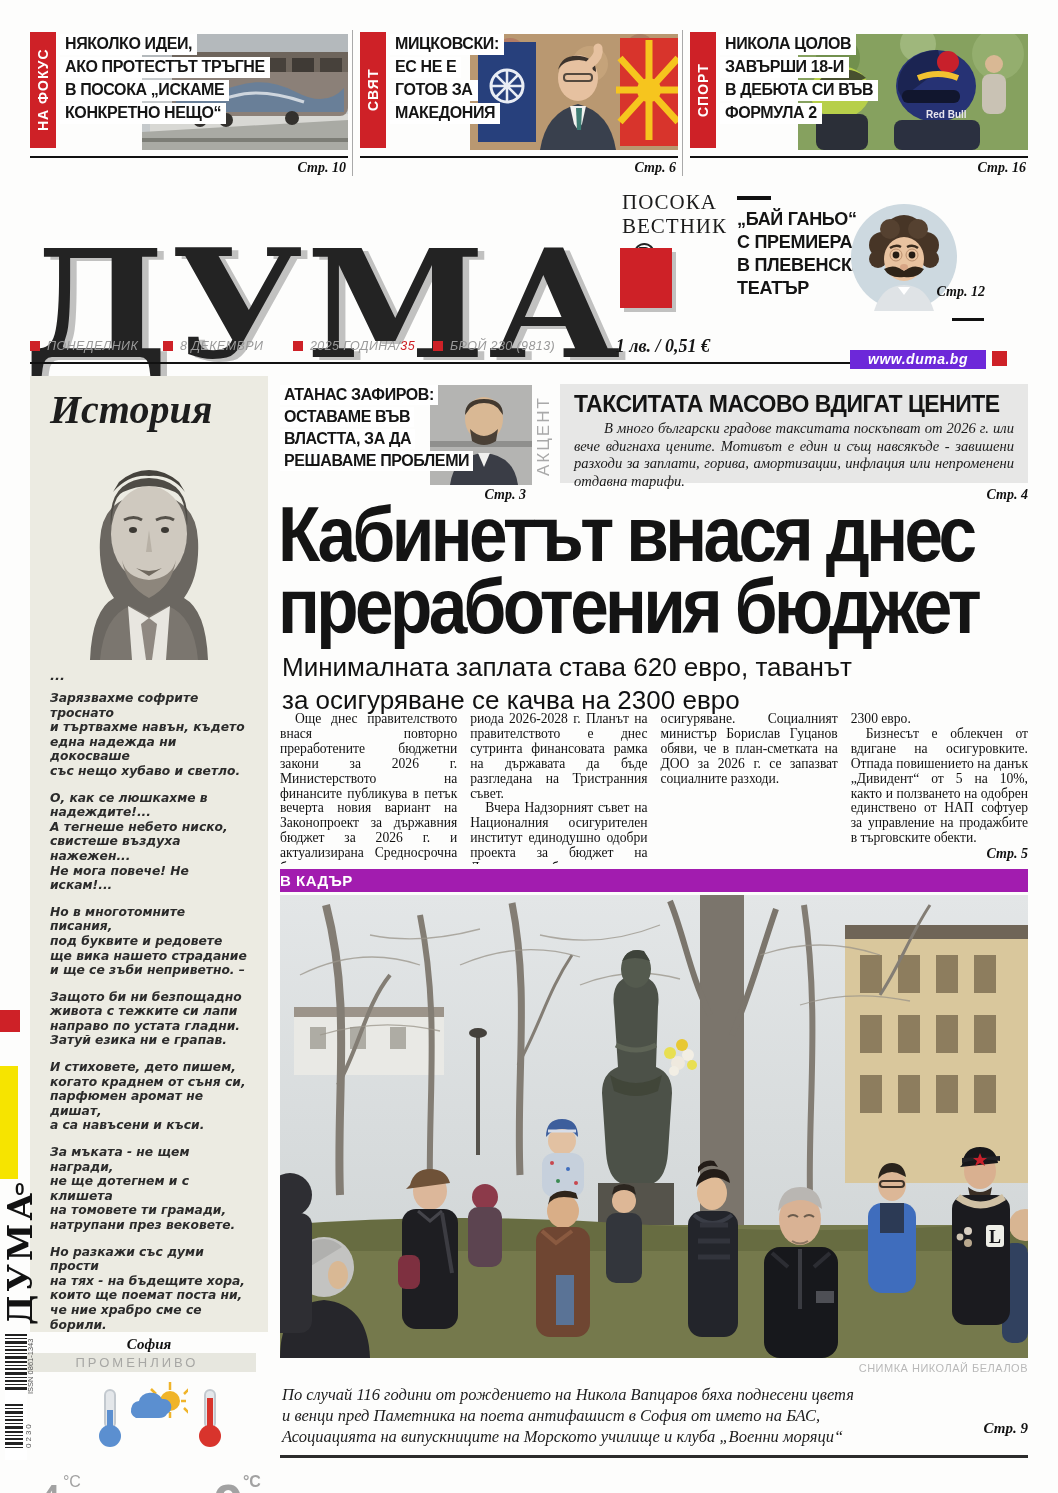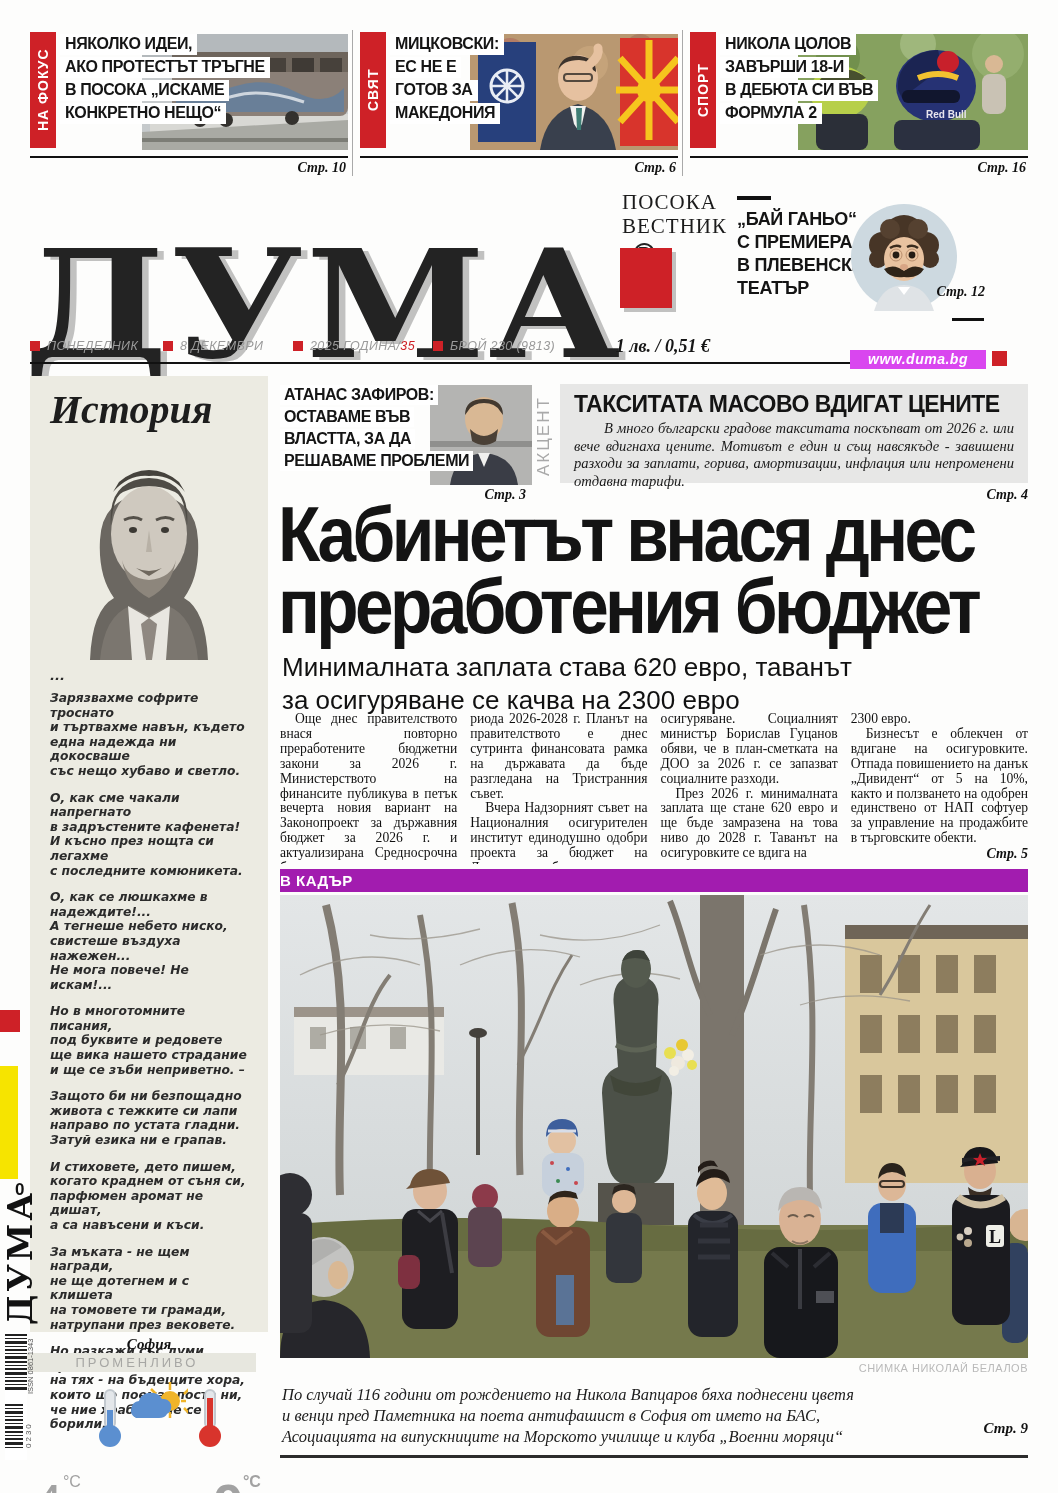--- a/index.html
+++ b/index.html
@@ -30,21 +30,21 @@
   .logo-dot{position:absolute;left:620px;top:248px;width:52px;height:60px;background:#ce2127;
         box-shadow:4px 4px 0 rgba(120,120,120,.45);}
   .tagline{position:absolute;left:622px;top:190px;font:400 21px/24px "Liberation Serif",serif;
         letter-spacing:1px;color:#1b1b1b;}
   .th-dash{position:absolute;left:737px;top:196px;width:34px;height:4px;background:#111;}
   .th-lines{position:absolute;left:737px;top:208px;}
   .th-lines div{font:700 18px/23px "Liberation Sans",sans-serif;letter-spacing:-0.3px;color:#141414;}
   .th-ref{position:absolute;left:900px;top:284px;width:85px;text-align:right;
         font:700 italic 14px "Liberation Serif",serif;}
   .th-dash2{position:absolute;left:952px;top:318px;width:32px;height:3px;background:#111;}
-  .site-box{position:absolute;left:850px;top:350px;width:136px;height:19px;background:#d946ef;
+  .site-box{position:absolute;left:850px;top:350px;width:136px;height:19px;background:#6d28d9;
         color:#fff;font:700 italic 14px/19px "Liberation Sans",sans-serif;text-align:center;letter-spacing:.5px;}
   .site-sq{position:absolute;left:992px;top:351px;width:15px;height:15px;background:#ce2127;}
   .dateline{position:absolute;left:30px;top:339px;width:580px;font:400 12.5px "Liberation Sans",sans-serif;
         color:#9a9a9a;letter-spacing:.4px;}
   .dl-item{position:absolute;white-space:nowrap;font-style:italic;}
   .rsq{display:inline-block;width:10px;height:10px;background:#ce2127;margin-right:7px;vertical-align:-1px;}
   .dl-red{color:#ce2127;}
   .price{position:absolute;left:580px;top:336px;width:130px;text-align:right;
         font:700 italic 18px "Liberation Serif",serif;color:#161616;}
   .m-rule{position:absolute;left:30px;top:362px;width:822px;border-top:2.5px solid #111;}
@@ -306,26 +306,20 @@
           <path d="M86,126 q13,6 26,0 l-13,8z" fill="#6e675d"></path>
         </g>
       </svg>
       <div class="ellipsis">...</div>
       <div class="poem">
           <div class="stanza">
             <div>Зарязвахме софрите троснато</div>
             <div>и търтвахме навън, където</div>
             <div>една надежда ни докосваше</div>
             <div>със нещо хубаво и светло.</div>
-          </div>
-          <div class="stanza">
-            <div>О, как сме чакали напрегнато</div>
-            <div>в задръстените кафенета!</div>
-            <div>И късно през нощта си легахме</div>
-            <div>с последните комюникета.</div>
           </div>
           <div class="stanza">
             <div>О, как се люшкахме в надеждите!...</div>
             <div>А тегнеше небето ниско,</div>
             <div>свистеше въздуха нажежен...</div>
             <div>Не мога повече! Не искам!...</div>
           </div>
           <div class="stanza">
             <div>Но в многотомните писания,</div>
             <div>под буквите и редовете</div>
@@ -422,21 +416,20 @@
   <div class="lead-body">
       <div class="body-col">
         <p class="ind">Още днес правителството внася повторно преработените бюджетни закони за 2026 г. Министерството на финансите публикува в петък вечерта новия вариант на Законопроект за държавния бюджет за 2026 г. и актуализирана Средносрочна бюджетна прогноза за пе-</p>
       </div>
       <div class="body-col">
         <p class="noind">риода 2026-2028 г. Планът на правителството е днес сутринта финансовата рамка на държавата да бъде разгледана на Тристранния съвет.</p>
         <p class="ind">Вчера Надзорният съвет на Националния осигурителен институт единодушно одобри проекта за бюджет на Държавното обществено</p>
       </div>
       <div class="body-col">
         <p class="noind">осигуряване. Социалният министър Борислав Гуцанов обяви, че в план-сметката на ДОО за 2026 г. се запазват социалните разходи.</p>
-        <p class="ind">През 2026 г. минималната заплата ще стане 620 евро и ще бъде замразена на това ниво до 2028 г. Таванът на осигуровките се вдига на</p>
       </div>
       <div class="body-col">
         <p class="noind">2300 евро.</p>
         <p class="ind">Бизнесът е облекчен от вдигане на осигуровките. Отпада повишението на данък „Дивидент“ от 5 на 10%, както и ползването на одобрен единствено от НАП софтуер за управление на продажбите в търговските обекти.</p>
       </div>
     </div>
   <div class="lead-ref">Стр. 5</div>
 
   <div class="kadar-bar">В КАДЪР</div>
 

